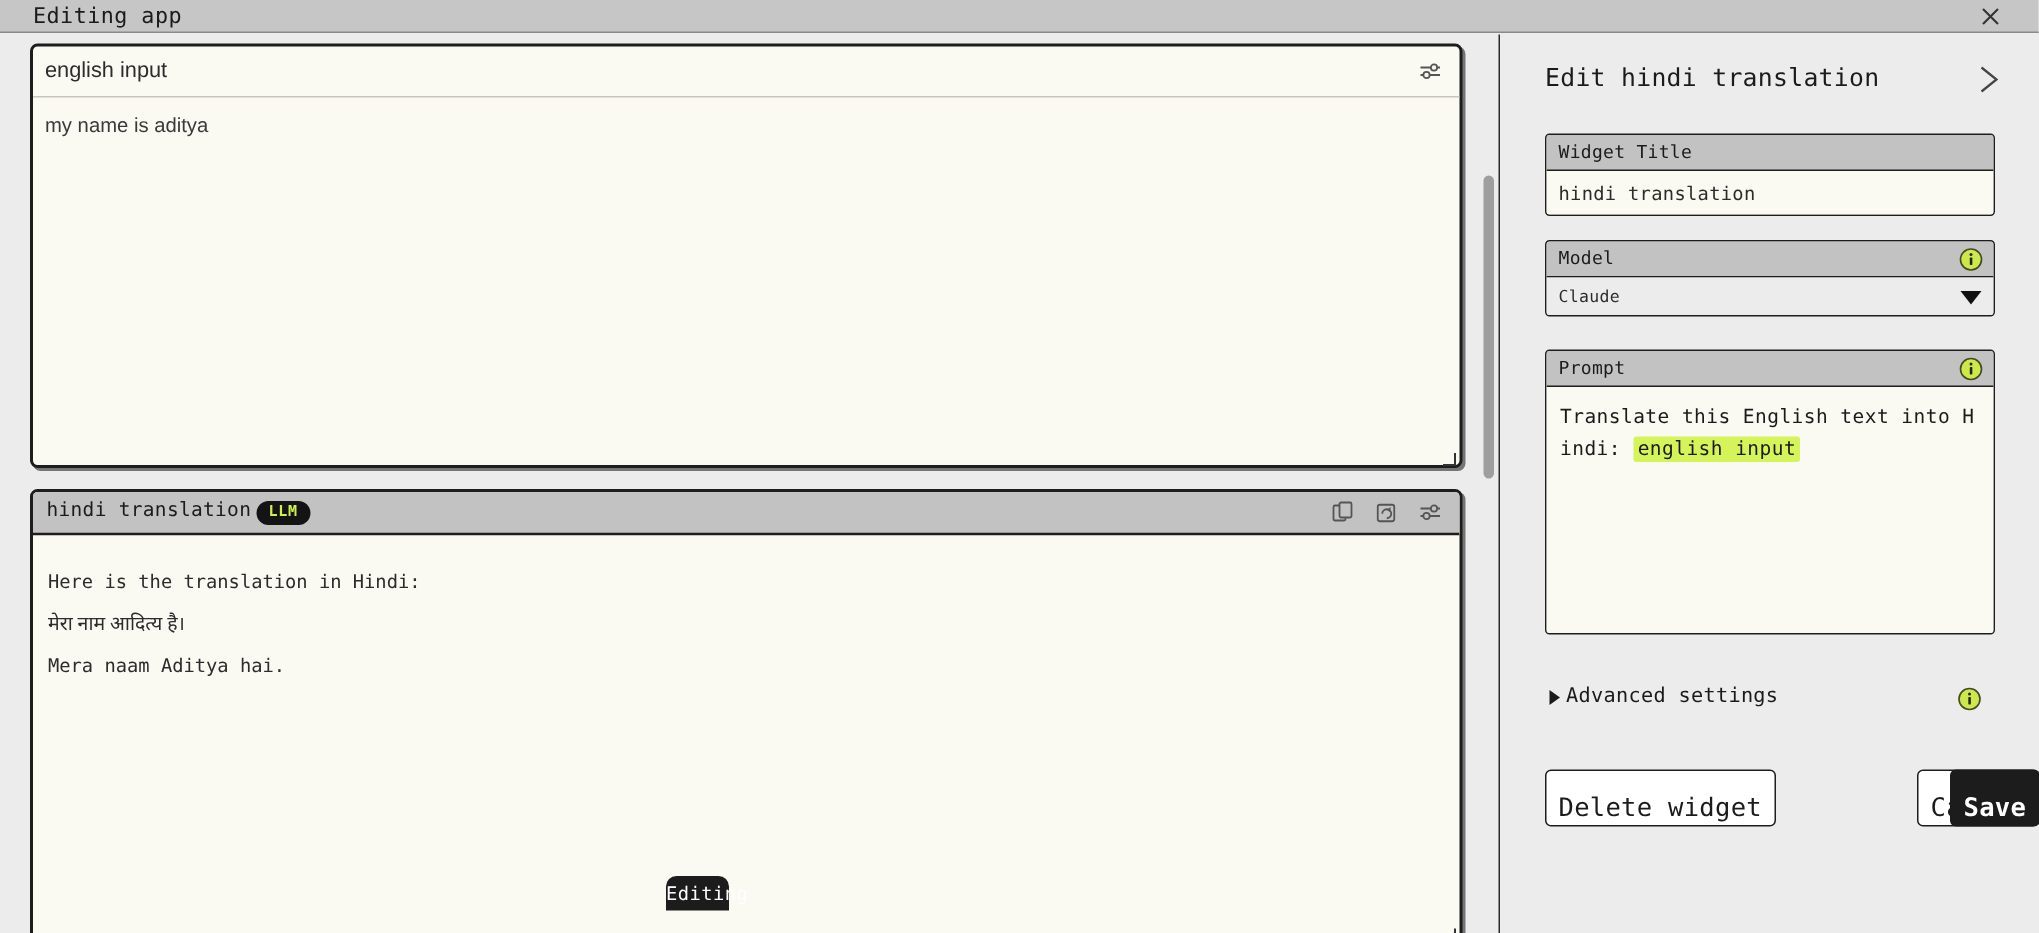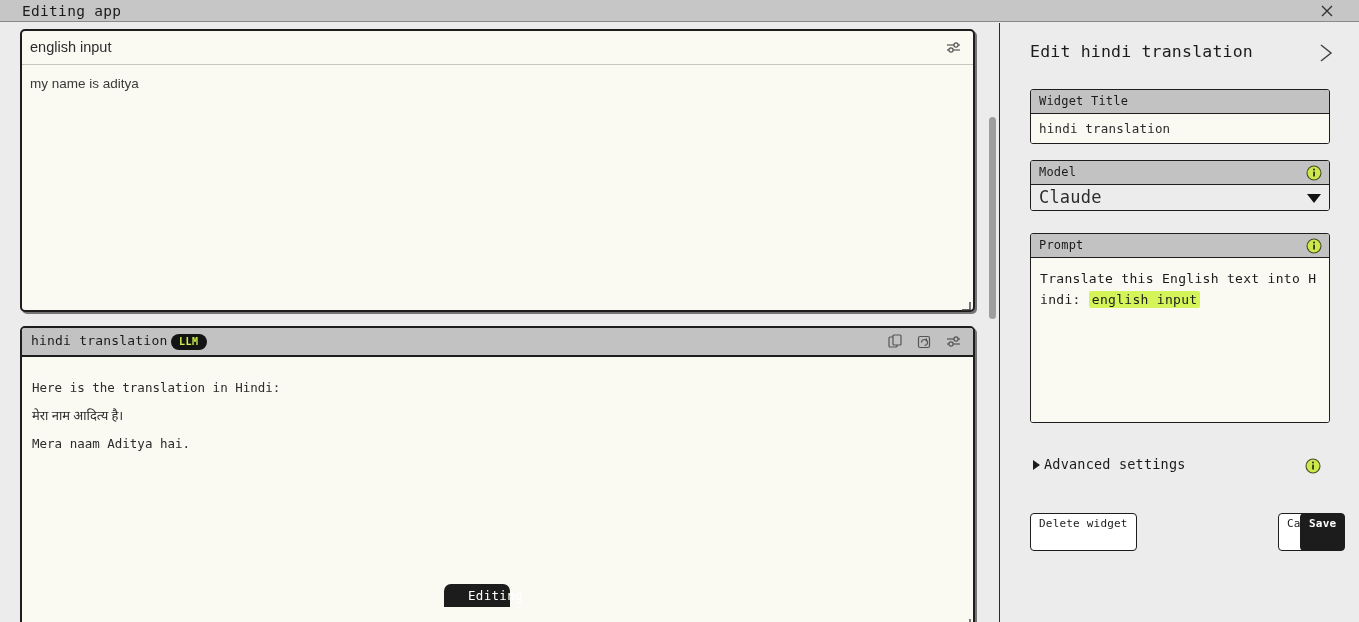--- a/index.html
+++ b/index.html
@@ -167,21 +167,20 @@
     width: 42px; height: 23px;
     background: #1c1c1c;
     border-radius: 7px 7px 0 0;
     color: #ffffff;
     font-family: "DejaVu Sans Mono", monospace;
     font-size: 12.5px;
     line-height: 23px;
     text-align: center;
     letter-spacing: 0.3px;
     z-index: 5;
-    padding-left: 24px;
   }
 
   
   #canvas-scrollbar {
     position: absolute;
     left: 989px; top: 94px;
     width: 7px; height: 202px;
     background: #9e9e9e;
     border-radius: 4px;
     cursor: pointer;
@@ -253,21 +252,21 @@
 
   #group-title { top: 66px; }
   #group-model { top: 137px; }
   #group-prompt { top: 210px; }
 
   .select-row {
     position: relative;
     height: 25px;
     background: #ececec;
     font-family: "DejaVu Sans Mono", monospace;
-    font-size: 17px;
+    font-size: 11px;
     color: #2c2c2c;
     line-height: 25px;
     padding-left: 8px;
     cursor: pointer;
     letter-spacing: 0.2px;
   }
   .caret {
     position: absolute;
     right: 8px; top: 9px;
     width: 0; height: 0;
@@ -325,28 +324,28 @@
     cursor: pointer;
   }
 
   .btn {
     position: absolute;
     height: 38px;
     border: 1.5px solid #1d1d1d;
     border-radius: 4px;
     background: #ffffff;
     font-family: "DejaVu Sans Mono", monospace;
-    font-size: 11px;
+    font-size: 17px;
     color: #1b1b1b;
     line-height: 19px;
     text-align: center;
     box-sizing: border-box;
     cursor: pointer;
     letter-spacing: 0.2px;
-    padding: 0 8px;
+    padding: 16px 8px;
   }
   #btn-delete { left: 29px; top: 490px; }
   #btn-cancel { left: 233px; top: 490px; margin-left: 44px; }
   #btn-save {
     left: 299px; top: 490px;
     background: #1c1c1c;
     color: #ffffff;
     border-color: #1c1c1c;
     font-weight: bold;
   }

